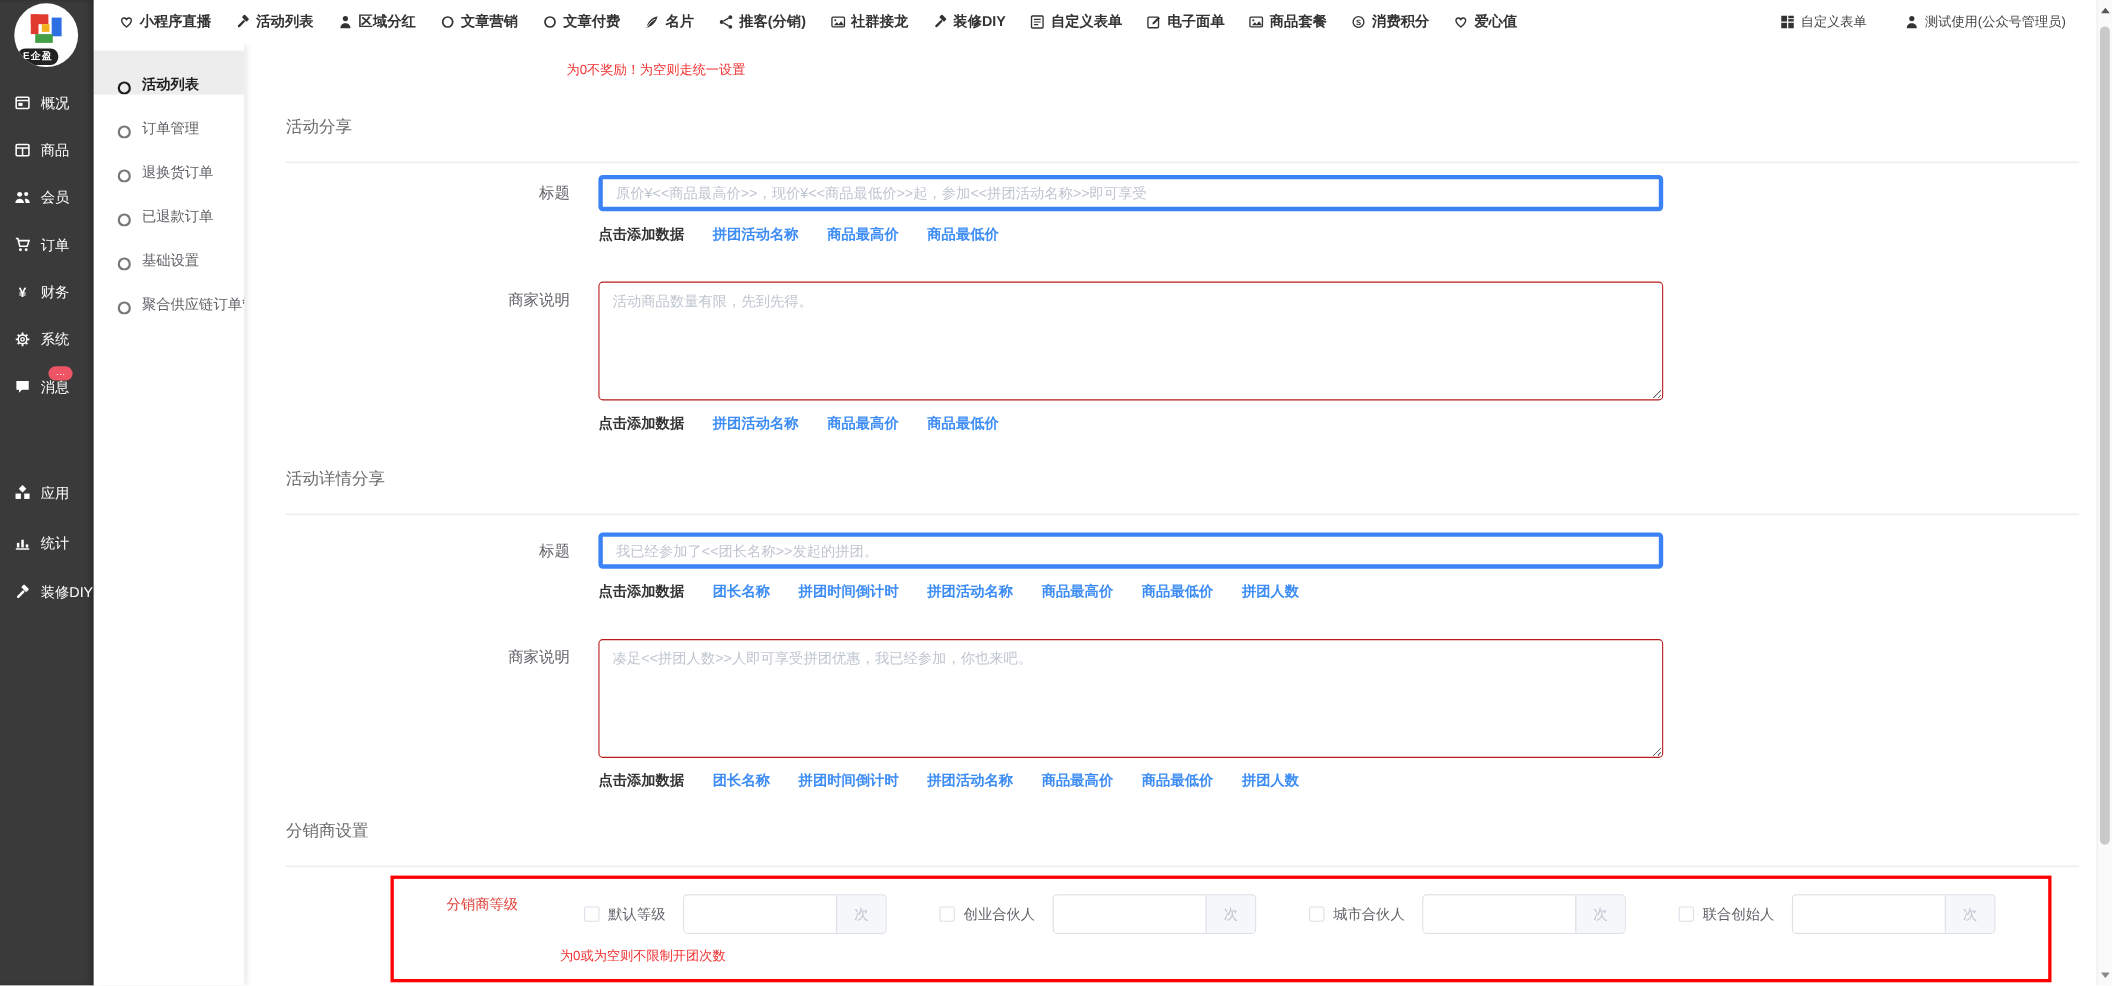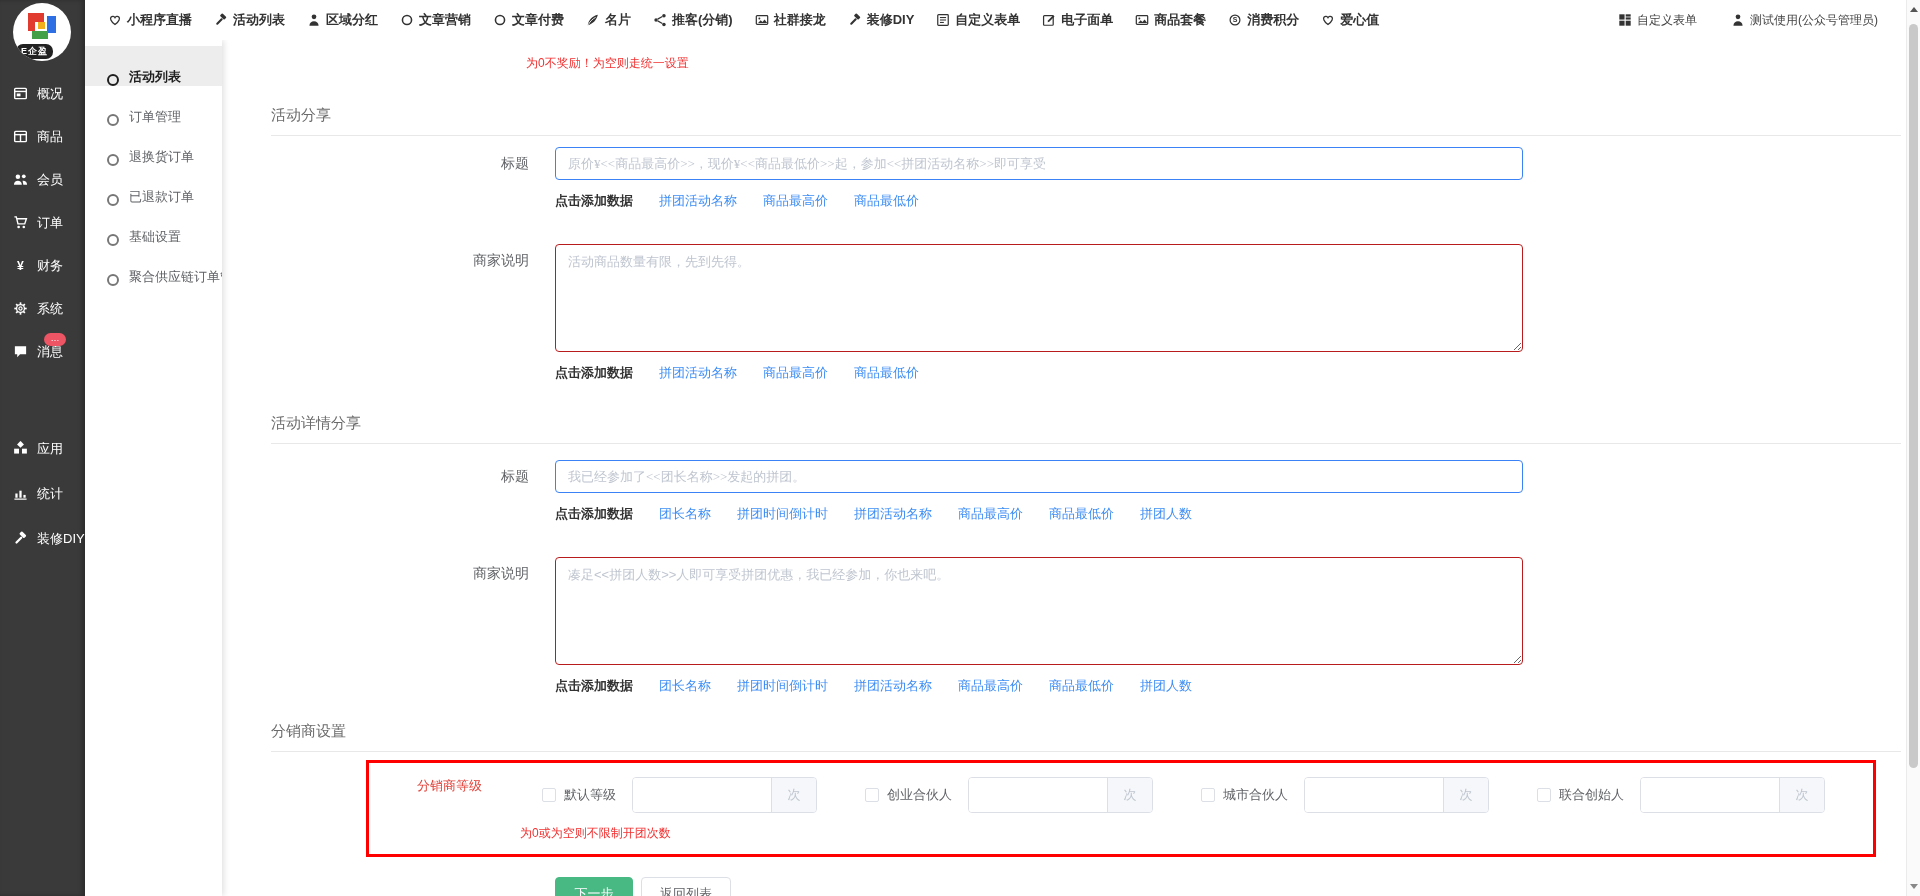--- a/index.html
+++ b/index.html
@@ -34,37 +34,37 @@
 
   
   .secondary-sidebar{position:absolute;left:85px;top:40px;width:137px;height:856px;background:#fff;box-shadow:2px 0 6px rgba(0,0,0,.12);z-index:20;}
   .s-menu{padding-top:6px;}
   .s-item{height:40px;display:flex;align-items:flex-end;gap:10px;padding-left:22px;font-size:13px;color:#606266;cursor:pointer;white-space:nowrap;overflow:hidden;}
   .s-item .s-dot{width:8px;height:8px;border:2px solid #777;border-radius:50%;flex:none;}
   .s-item.active{background:#ededed;color:#1f1f1f;font-weight:bold;}
   .s-item.active .s-dot{border-color:#1f1f1f;}
 
   
-  .content{position:absolute;left:222px;top:40px;width:1684px;height:856px;background:#fff;overflow:hidden;margin-left:11px;}
+  .content{position:absolute;left:222px;top:40px;width:1684px;height:856px;background:#fff;overflow:hidden;}
   .top-hint{margin:15px 0 0 293px;color:#f23030;font-size:12px;}
   .section{margin:0 16px 0 38px;}
   .sec1{margin-top:34px;}
   .sec2{margin-top:32px;}
   .sec3{margin-top:27px;}
-  .section-title{font-size:15px;color:#6b6b6b;padding-bottom:10px;border-bottom:1px solid #e8e8e8;}
+  .section-title{font-size:15px;color:#6b6b6b;padding-bottom:22px;border-bottom:1px solid #e8e8e8;}
   .form-row{display:flex;margin-top:11px;}
   .form-row.mt-lg{margin-top:34px;}
   .form-label{flex:none;width:284px;box-sizing:border-box;text-align:right;padding-right:26px;font-size:14px;color:#606266;line-height:33px;}
   .form-field{width:968px;}
-  .text-input{width:100%;height:33px;box-sizing:border-box;border:1px solid #3b82f6;border-radius:4px;padding:0 12px;font-size:13px;color:#333;outline:none;font-family:Liberation Serif, serif;}
+  .text-input{width:100%;height:33px;box-sizing:border-box;border:4px solid #3b82f6;border-radius:4px;padding:0 12px;font-size:13px;color:#333;outline:none;font-family:Liberation Sans, sans-serif;}
   .text-area{width:100%;height:108px;box-sizing:border-box;border:1px solid #b91c1c;border-radius:4px;padding:8px 12px;font-size:13px;color:#333;resize:vertical;outline:none;font-family:inherit;display:block;}
   .text-input::placeholder,.text-area::placeholder{color:#bfc5cf;}
   .links-row{margin:12px 0 0 284px;display:flex;gap:26px;align-items:center;font-size:13px;flex-wrap:nowrap;}
   .links-label{font-weight:bold;color:#333;}
-  .data-link{color:#3d8df5;font-weight:normal;cursor:pointer;text-decoration:none;text-align:center;}
+  .data-link{color:#3d8df5;font-weight:bold;cursor:pointer;text-decoration:none;text-align:center;}
 
   
   .red-box{margin:8px 0 0 95px;width:1510px;box-sizing:border-box;border:3px solid #ff0000;padding:14px 0 12px 0;}
   .level-row{display:flex;align-items:flex-start;padding-left:48px;gap:44px;}
   .level-row-label{font-size:13px;color:#e03e36;margin-right:16px;white-space:nowrap;}
   .levels-mount{display:flex;gap:48px;align-items:center;}
   .level-group{display:flex;align-items:center;gap:8px;white-space:nowrap;}
   .checkbox{display:inline-block;width:14px;height:14px;border:1px solid #dcdfe6;border-radius:2px;background:#fff;box-sizing:border-box;cursor:pointer;flex:none;}
   .level-label{font-size:13px;color:#606266;margin-right:8px;}
   .count-input{display:flex;width:185px;height:36px;border:1px solid #dcdfe6;border-radius:4px;overflow:hidden;box-sizing:border-box;background:#fff;}

